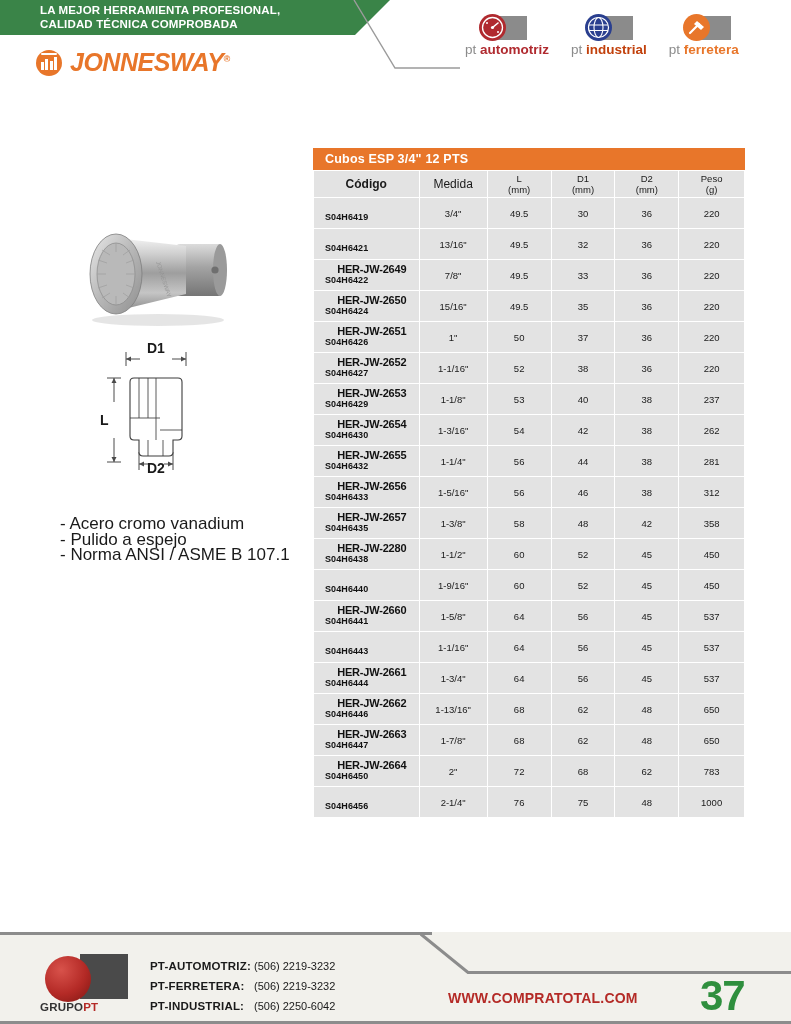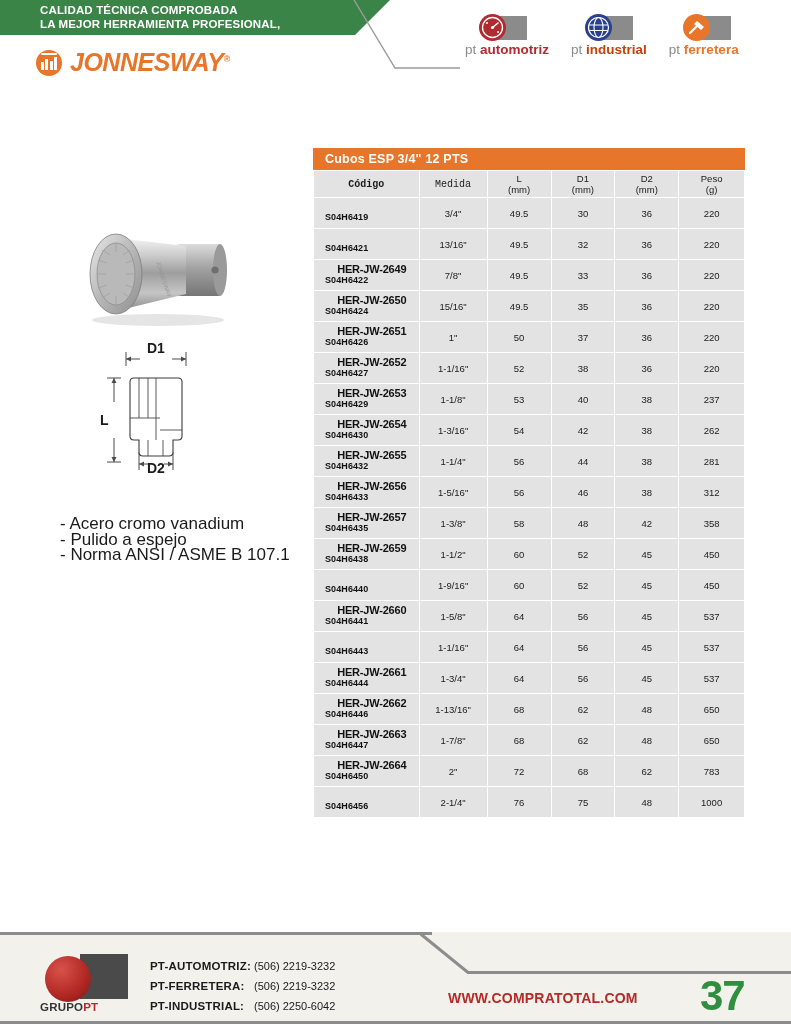--- a/index.html
+++ b/index.html
@@ -85,21 +85,21 @@
   .tbl-title {
     background:#e8762a; color:#fff; font-weight:bold; font-size:12.5px;
     height:22px; line-height:22px; padding-left:12px; letter-spacing:0.2px;
   }
   .tbl { width:100%; border-collapse:separate; border-spacing:1px 1px; background:#ffffff; }
   .tbl th, .tbl td { background:#e3e3e3; }
   .tbl thead th {
     height:26px; font-size:9.5px; font-weight:normal; color:#1a1a1a;
     text-align:center; line-height:11px; padding:2px 0;
   }
-  .tbl thead th.c-codigo, .tbl thead th.c-medida { font-weight:bold; font-size:10px;font-family:Liberation Mono, monospace; }
+  .tbl thead th.c-codigo, .tbl thead th.c-medida { font-weight:bold; font-size:12px; }
   .tbl thead th.c-medida { font-weight:normal; }
   .tbl tbody td { height:30px; font-size:9.5px; text-align:center; color:#1a1a1a; vertical-align:middle; }
   .tbl tbody td.code { text-align:left; padding-left:11px; line-height:11px; }
   .code .her { display:block; font-size:11px; font-weight:bold; color:#111; letter-spacing:-0.2px;text-align:center; }
   .code .sku { display:block; font-size:9px; font-weight:bold; color:#111; letter-spacing:0.1px; }
   .code.no-her .sku { padding-top:9px; }
   col.w-code { width:106px; }
   col.w-med { width:68px; }
   col.w-num { width:64px; }
   col.w-peso { width:66px; }
@@ -143,22 +143,22 @@
 
   <div class="header">
     <div class="green-band"></div>
     <div class="green-tri"></div>
 
     <svg class="slash-line" viewBox="0 0 120 72">
       <path d="M 14 0 L 55 68 L 120 68" fill="none" stroke="#9b9b9b" stroke-width="1.4"></path>
     </svg>
 
     <div class="tagline">
+      <div>LA MEJOR HERRAMIENTA PROFESIONAL,</div>
       <div>CALIDAD TÉCNICA COMPROBADA</div>
-      <div>LA MEJOR HERRAMIENTA PROFESIONAL,</div>
     </div>
 
     <div class="jw-logo">
       <div class="jw-mark">
         <div class="bars">
             <i></i>
             <i></i>
             <i></i>
             <i></i>
           </div>
@@ -432,21 +432,21 @@
               <span class="sku">S04H6435</span>
             </td>
             <td>1-3/8"</td>
             <td>58</td>
             <td>48</td>
             <td>42</td>
             <td>358</td>
           </tr>
           <tr>
             <td class="code">
-              <span class="her">HER-JW-2659</span>
+              <span class="her">HER-JW-2280</span>
               <span class="sku">S04H6438</span>
             </td>
             <td>1-1/2"</td>
             <td>60</td>
             <td>52</td>
             <td>45</td>
             <td>450</td>
           </tr>
           <tr>
             <td class="code no-her">

